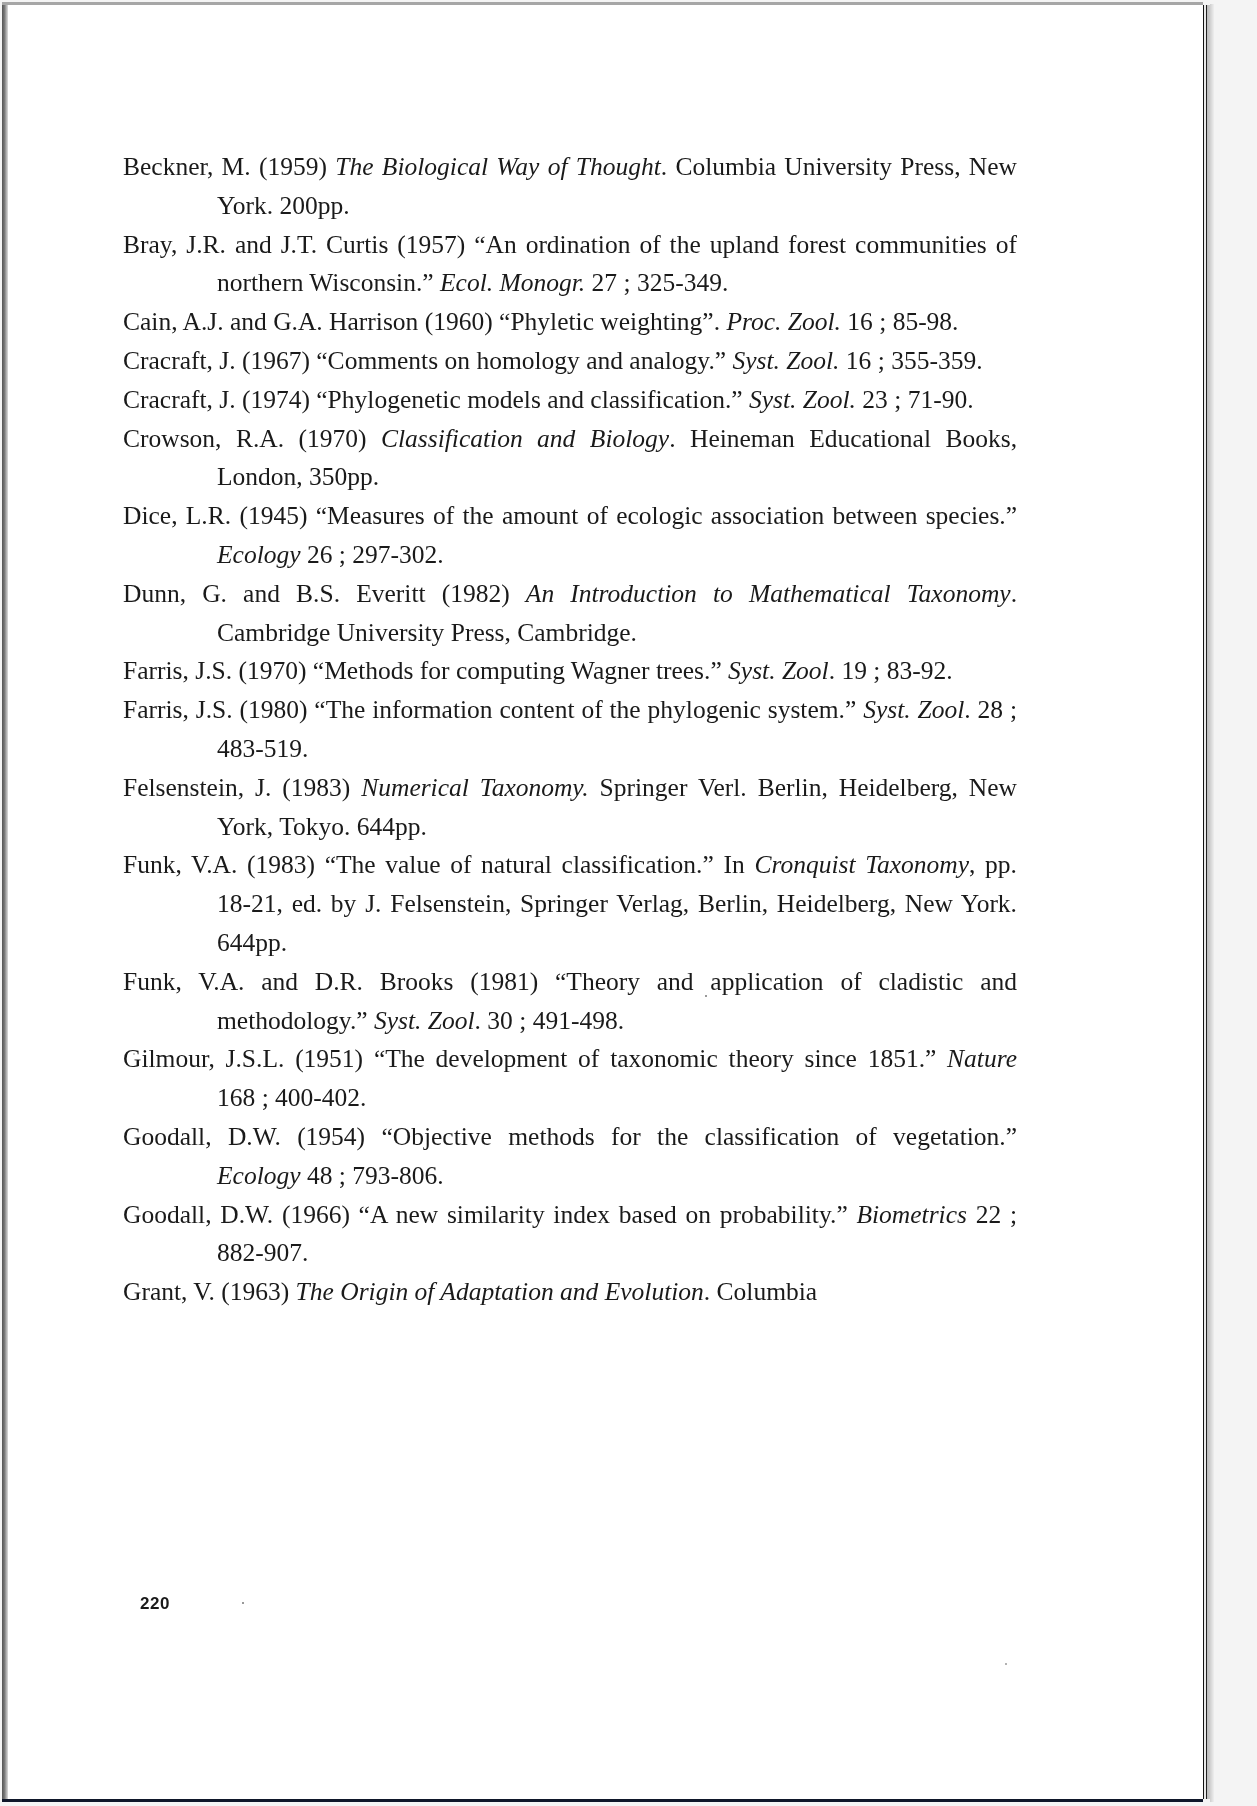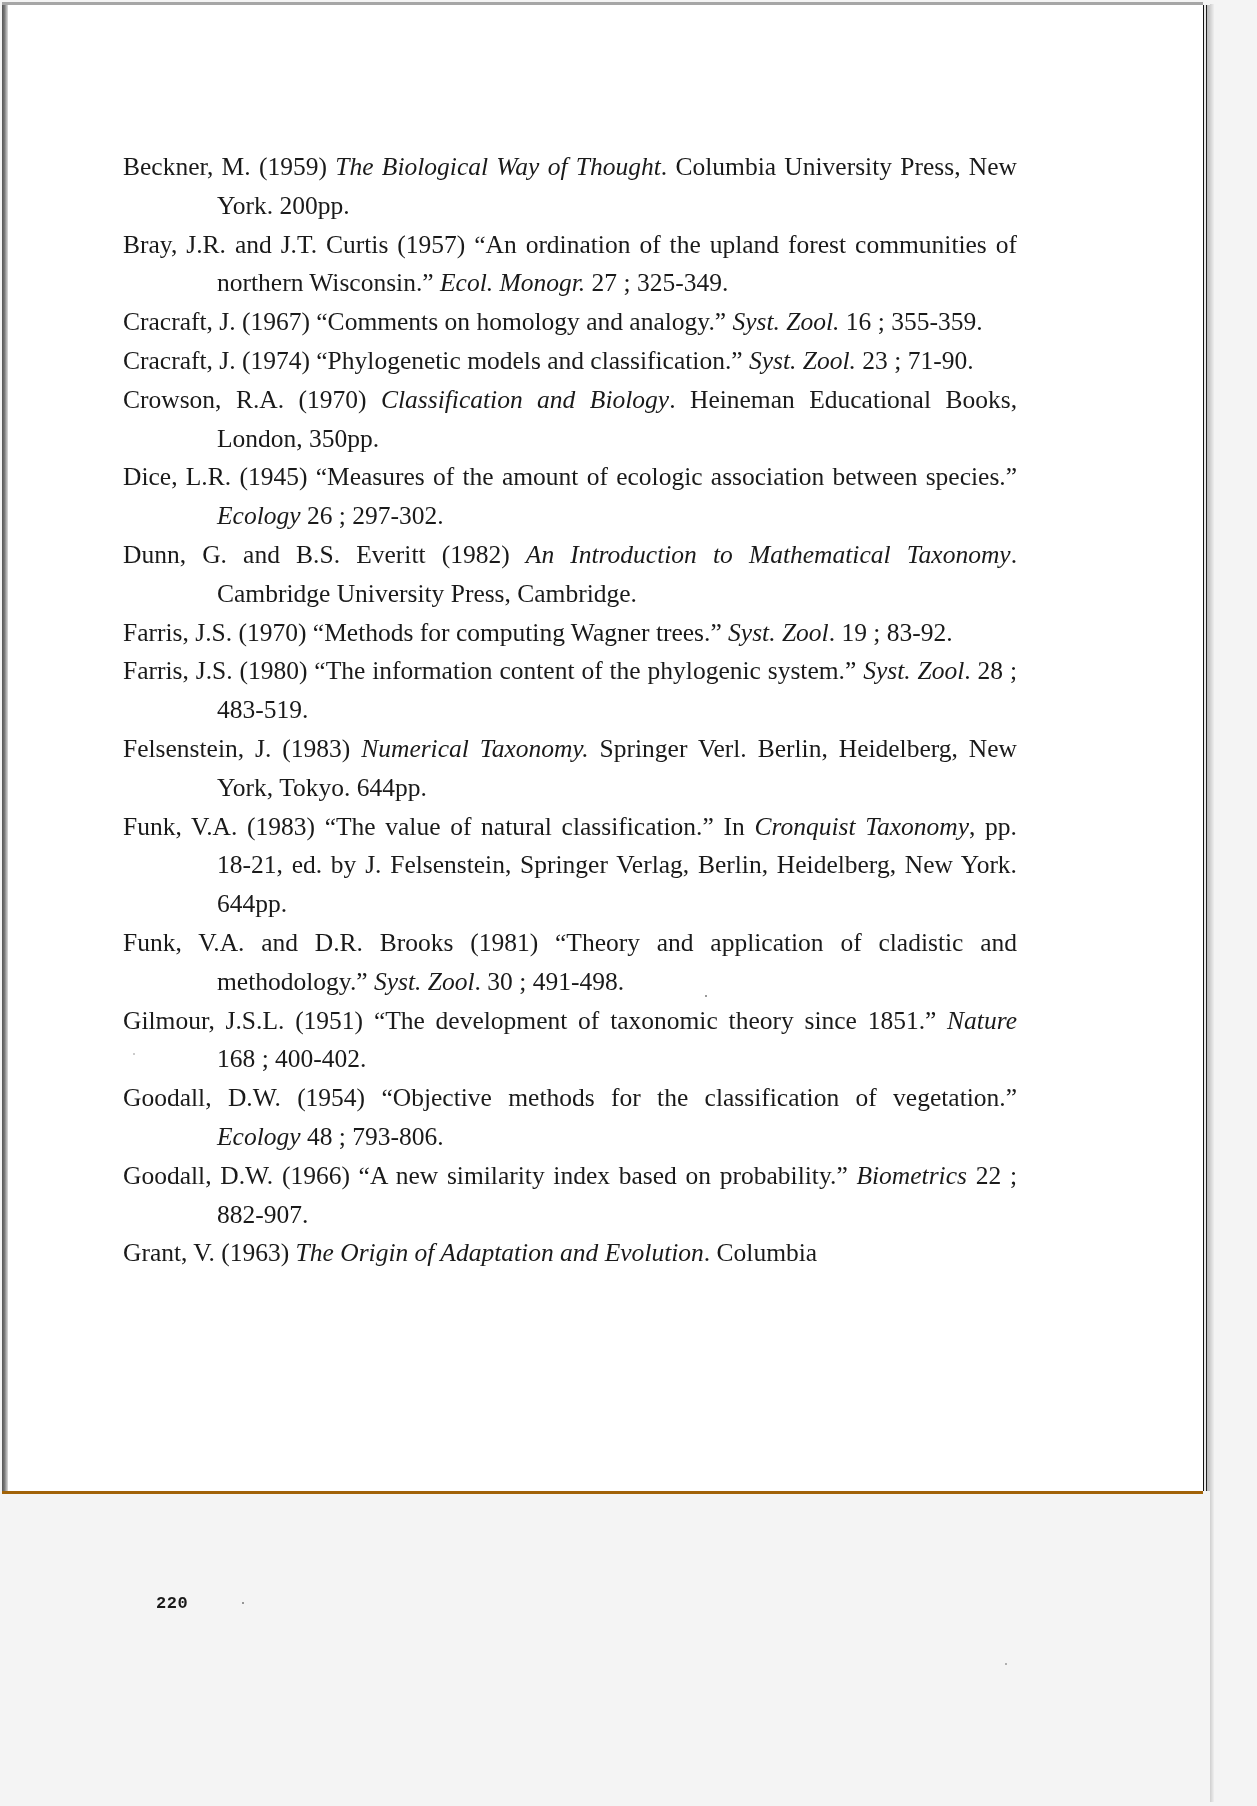--- a/index.html
+++ b/index.html
@@ -8,24 +8,24 @@
       height: 1806px;
       background: #f4f4f4;
       position: relative;
       overflow: hidden;
     }
     .page {
       position: absolute;
       left: 2px;
       top: 2px;
       width: 1201px;
-      height: 1492px;
+      height: 1800px;
       background: #ffffff;
       border-top: 3px solid #a6a6a6;
-      border-bottom: 3px solid #a16207;
+      border-bottom: 3px solid #0f172a;
       box-sizing: border-box;
     }
     .left-edge {
       position: absolute;
       left: 0; top: 0; bottom: 0;
       width: 6px;
       background: linear-gradient(to right, #555 0%, #777 40%, #aaa 70%, #ddd 100%);
     }
     .right-edge {
       position: absolute;
@@ -52,23 +52,23 @@
     .ref {
       margin: 0;
       padding-left: 94px;
       text-indent: -94px;
       text-align: justify;
       text-align-last: left;
     }
     .ref i { font-style: italic; }
     .page-number {
       position: absolute;
-      left: 154px;
+      left: 138px;
       top: 1589px;
-      font-family: Liberation Mono, monospace;
+      font-family: Liberation Sans, sans-serif;
       font-weight: bold;
       font-size: 17px;
       color: #1a1a1a;
       letter-spacing: 0.5px;
     }
     .speck {
       position: absolute;
       width: 2px; height: 2px;
       background: #777;
       border-radius: 1px;
@@ -80,20 +80,21 @@
 <div class="right-shadow"></div>
 
 <div class="page">
   <div class="left-edge"></div>
   <div class="right-edge"></div>
 
   <div class="refs">
 
     <p class="ref"><span>Beckner, M. (1959) </span><i>The Biological Way of Thought</i><span>. Columbia University Press, New York. 200pp.</span></p>
     <p class="ref"><span>Bray, J.R. and J.T. Curtis (1957) “An ordination of the upland forest communities of northern Wisconsin.” </span><i>Ecol. Monogr.</i><span> 27 ; 325-349.</span></p>
+    <p class="ref"><span>Cain, A.J. and G.A. Harrison (1960) “Phyletic weighting”. </span><i>Proc. Zool.</i><span> 16 ; 85-98.</span></p>
     <p class="ref"><span>Cracraft, J. (1967) “Comments on homology and analogy.” </span><i>Syst. Zool.</i><span> 16 ; 355-359.</span></p>
     <p class="ref"><span>Cracraft, J. (1974) “Phylogenetic models and classification.” </span><i>Syst. Zool.</i><span> 23 ; 71-90.</span></p>
     <p class="ref"><span>Crowson, R.A. (1970) </span><i>Classification and Biology</i><span>. Heineman Educational Books, London, 350pp.</span></p>
     <p class="ref"><span>Dice, L.R. (1945) “Measures of the amount of ecologic association between species.” </span><i>Ecology</i><span> 26 ; 297-302.</span></p>
     <p class="ref"><span>Dunn, G. and B.S. Everitt (1982) </span><i>An Introduction to Mathematical Taxonomy</i><span>. Cambridge University Press, Cambridge.</span></p>
     <p class="ref"><span>Farris, J.S. (1970) “Methods for computing Wagner trees.” </span><i>Syst. Zool</i><span>. 19 ; 83-92.</span></p>
     <p class="ref"><span>Farris, J.S. (1980) “The information content of the phylogenic system.” </span><i>Syst. Zool</i><span>. 28 ; 483-519.</span></p>
     <p class="ref"><span>Felsenstein, J. (1983) </span><i>Numerical Taxonomy.</i><span> Springer Verl. Berlin, Heidelberg, New York, Tokyo. 644pp.</span></p>
     <p class="ref"><span>Funk, V.A. (1983) “The value of natural classification.” In </span><i>Cronquist Taxonomy</i><span>, pp. 18-21, ed. by J. Felsenstein, Springer Verlag, Berlin, Heidelberg, New York. 644pp.</span></p>
     <p class="ref"><span>Funk, V.A. and D.R. Brooks (1981) “Theory and application of cladistic and methodology.” </span><i>Syst. Zool</i><span>. 30 ; 491-498.</span></p>

